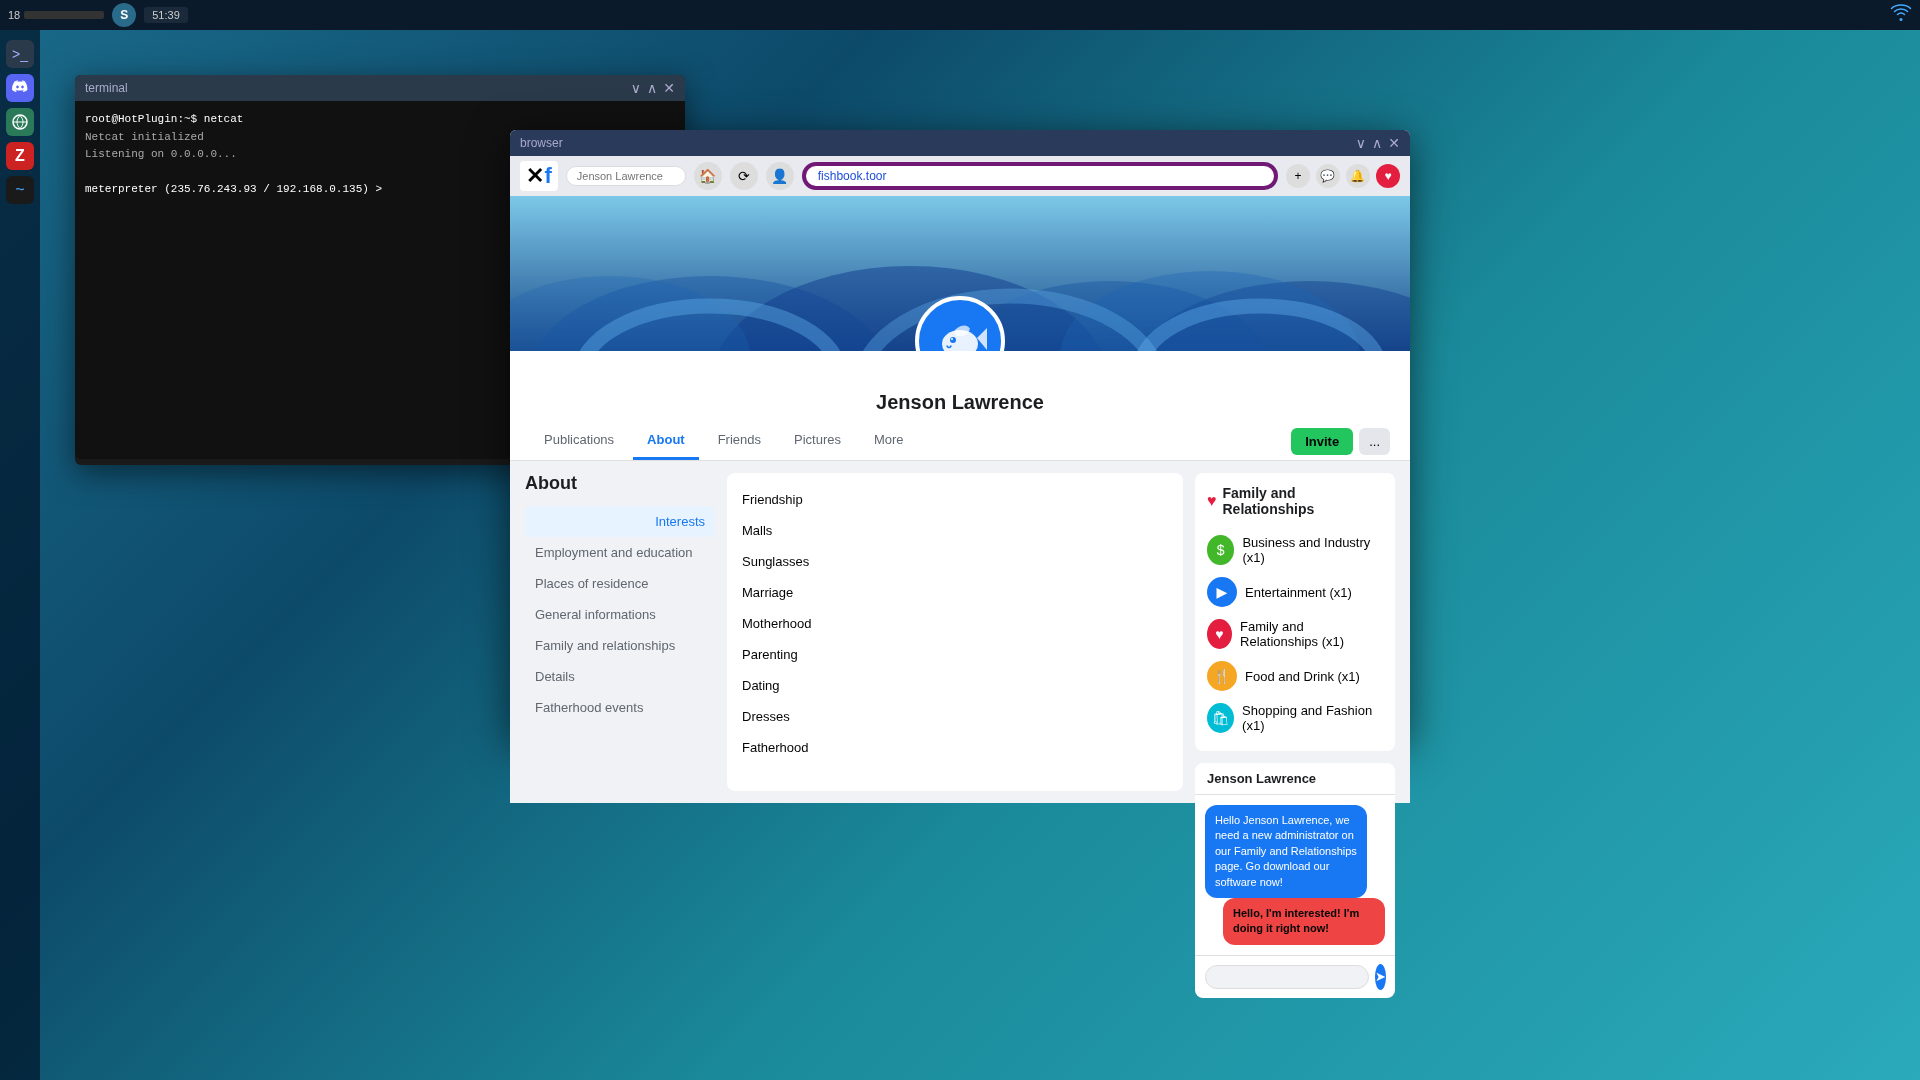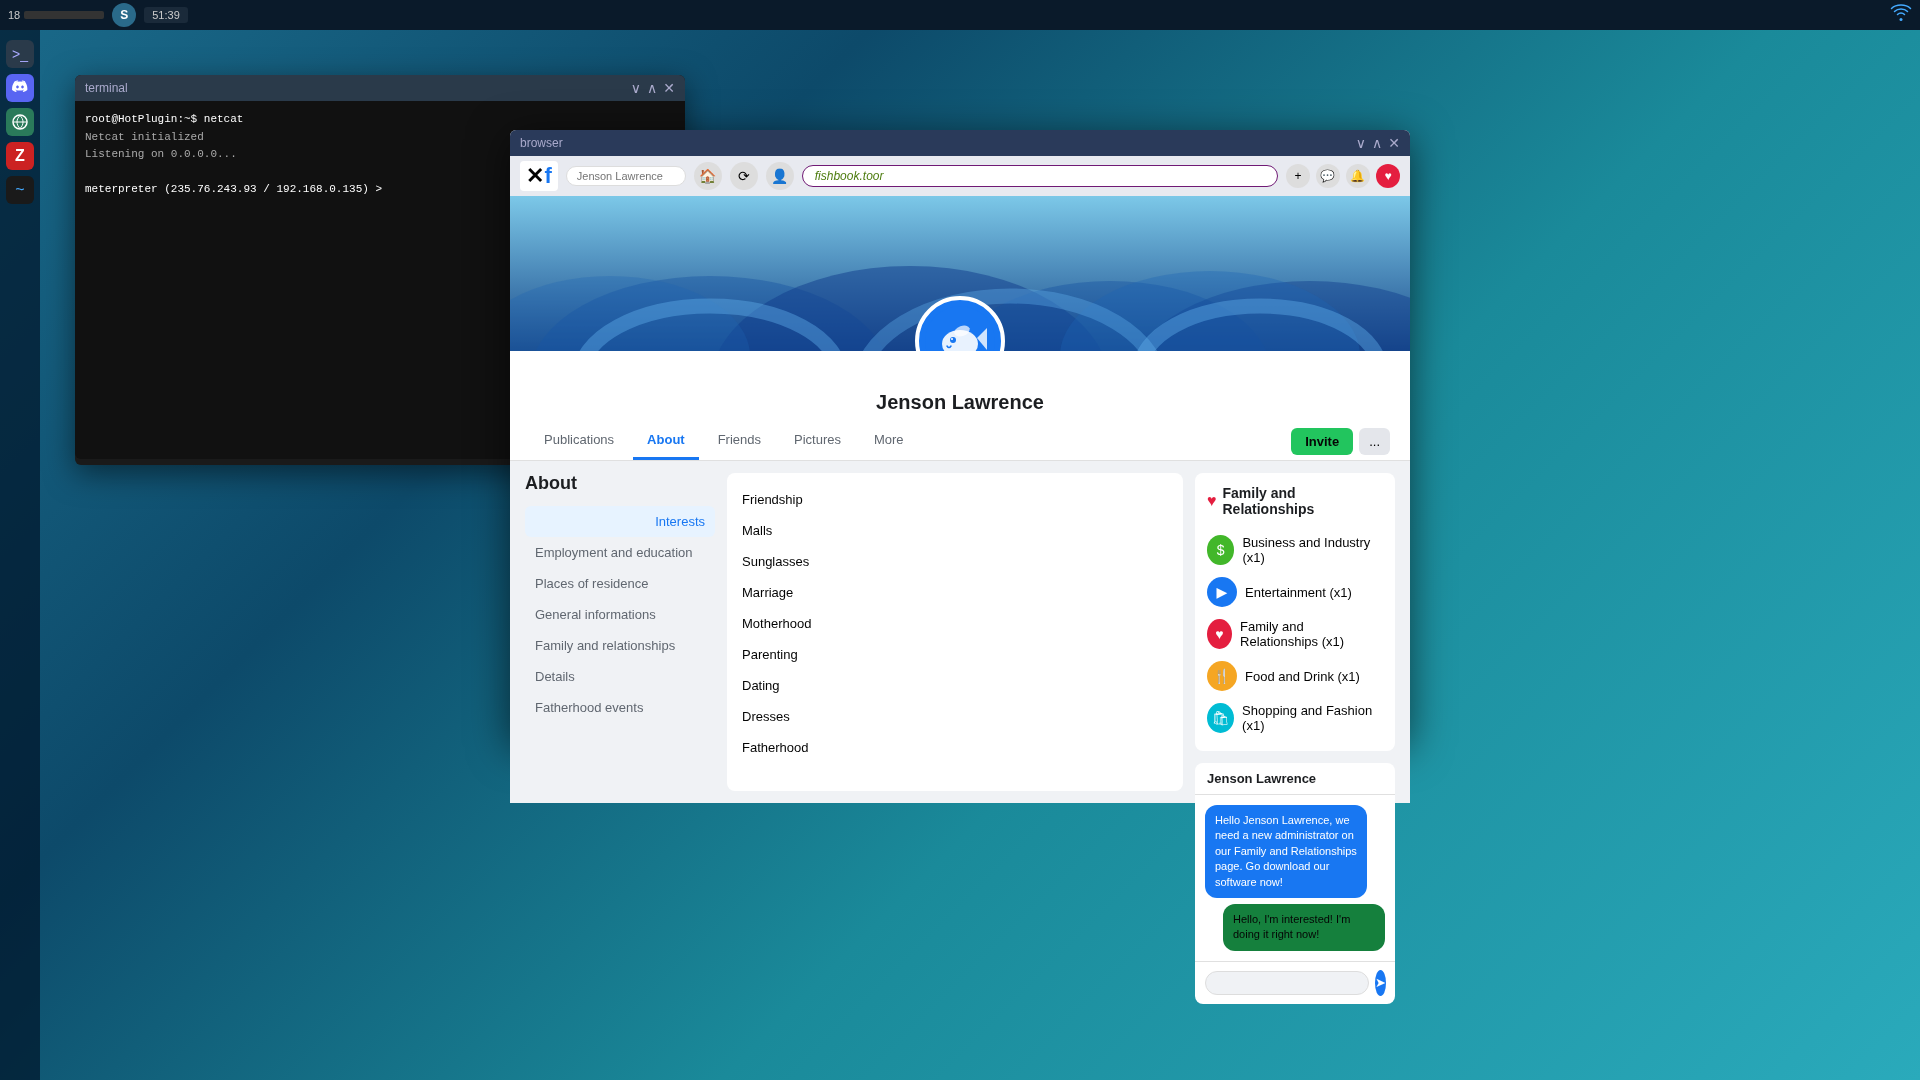--- a/index.html
+++ b/index.html
@@ -184,26 +184,25 @@
       color: #1877f2;
       background: white;
       border-radius: 4px;
       padding: 2px 6px;
     }
     .browser-logo-x { color: #000; }
     .browser-logo-f { color: #1877f2; }
     .url-bar {
       flex: 1;
       background: white;
-      border: 1px solid #701a75;
+      border: 4px solid #701a75;
       border-radius: 15px;
       padding: 3px 12px;
       font-size: 12px;
-      color: #4d7c0f;
-      font-style: italic;
+      color: #1d4ed8;
     }
     .search-bar {
       background: white;
       border: 1px solid #ddd;
       border-radius: 20px;
       padding: 3px 10px;
       font-size: 11px;
       color: #666;
       width: 120px;
     }
@@ -400,38 +399,38 @@
       font-size: 13px;
       font-weight: 600;
       color: #1c1e21;
       border-bottom: 1px solid #e0e0e0;
     }
     .chat-messages {
       padding: 10px;
       min-height: 120px;
       display: flex;
       flex-direction: column;
-      gap: 6px;
     }
     .chat-bubble {
       padding: 8px 10px;
       border-radius: 12px;
       font-size: 11px;
       max-width: 90%;
       line-height: 1.4;
     }
     .chat-bubble.them {
       background: #1877f2;
       color: white;
       align-self: flex-start;
     }
     .chat-bubble.me {
-      background: #15803d;
+      background: #ef4444;
       color: #050505;
       align-self: flex-end;
+      font-weight: bold;
     }
     .chat-input-row {
       padding: 8px 10px;
       display: flex;
       gap: 6px;
       align-items: center;
       border-top: 1px solid #e0e0e0;
     }
     .chat-input {
       flex: 1;

